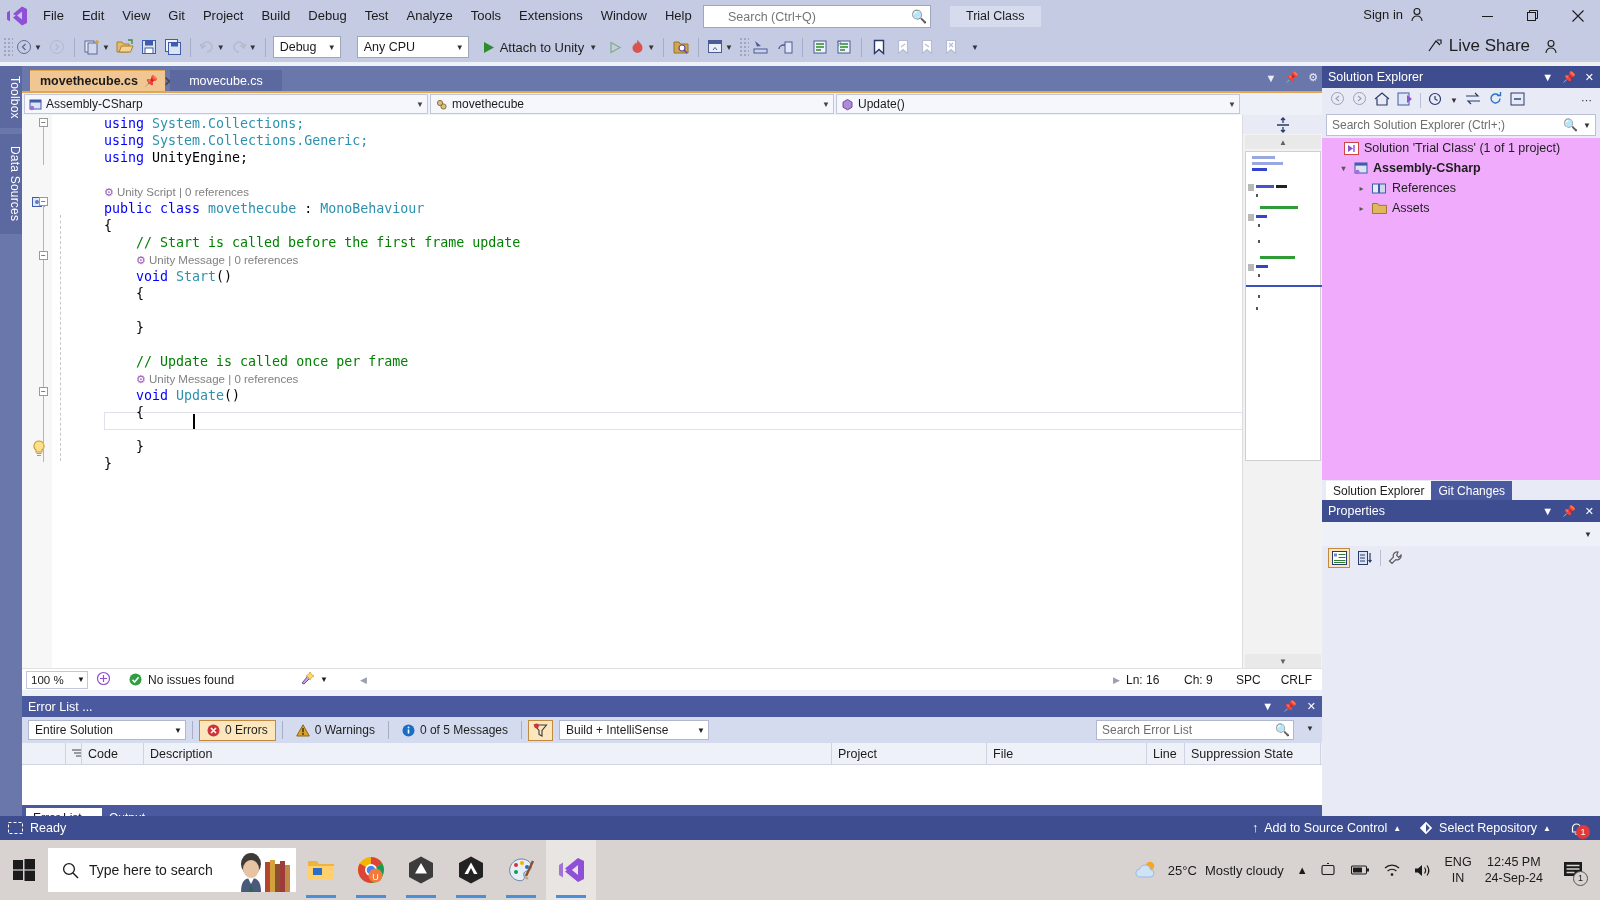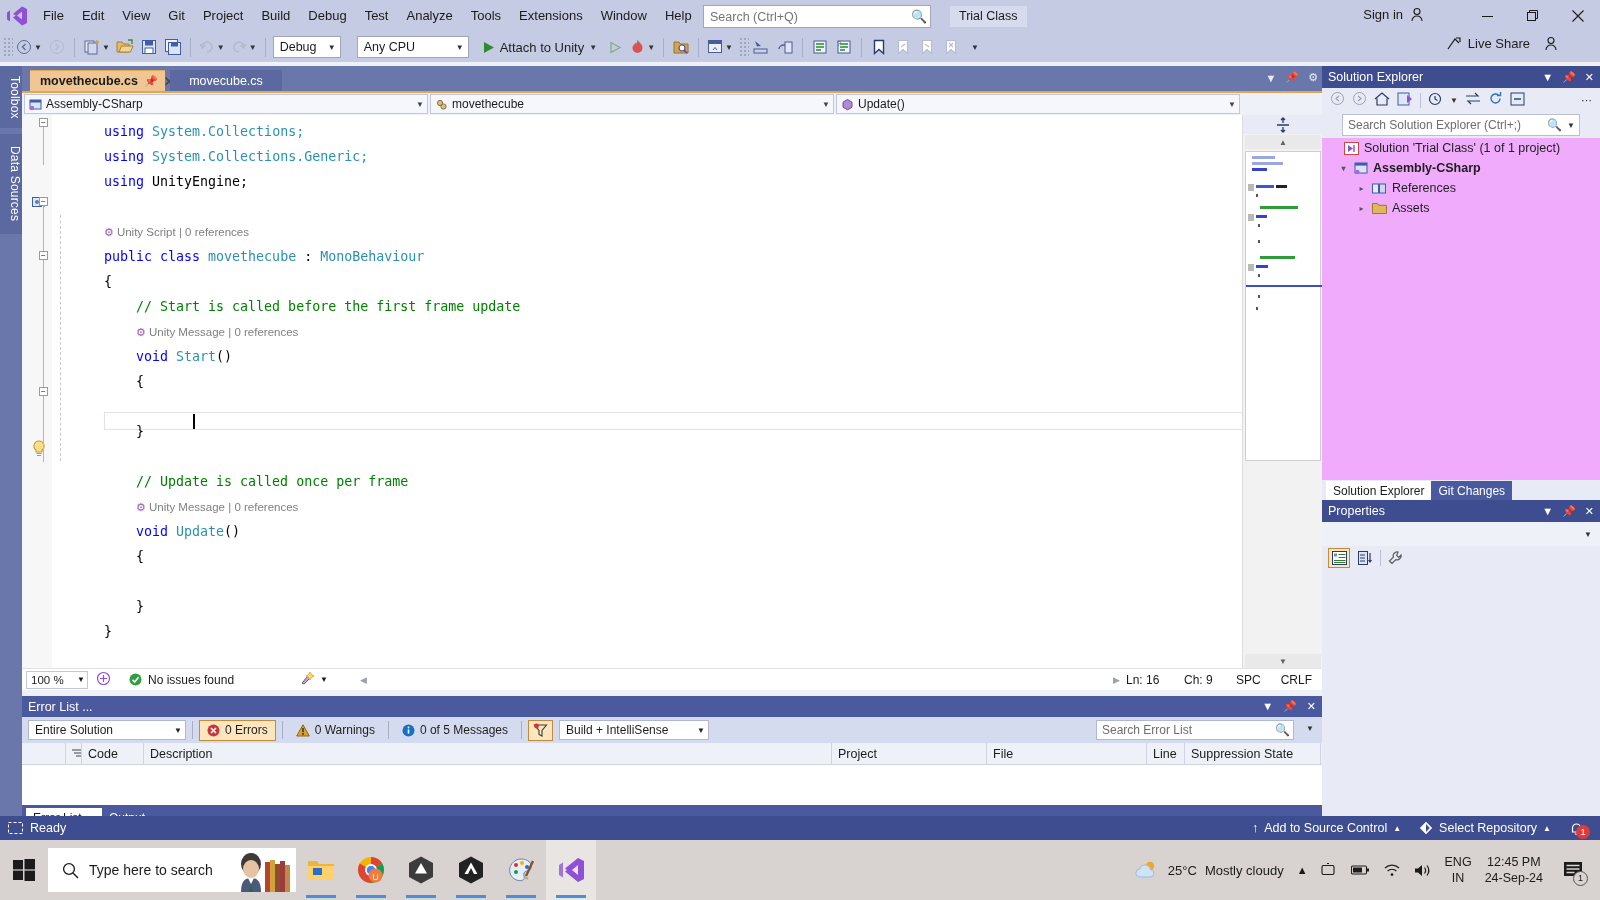--- a/index.html
+++ b/index.html
@@ -13,39 +13,39 @@
   }
   .vs { position:relative; width:1408px; height:840px; background:#eef1f8; }
 
   
   .titlebar { position:absolute; left:0; top:0; width:1600px; height:32px; background:#c5cbe3; display:flex; align-items:center; }
   .vslogo { width:34px; height:32px; display:flex; align-items:center; justify-content:center; }
   .vslogo svg { display:block; }
   .menu { display:flex; align-items:center; height:32px; }
   .menu-item { padding:0 9px; height:24px; line-height:24px; font-size:13px; color:#1b1b1b; cursor:default; }
   .qsearch { position:absolute; left:703px; top:5px; width:228px; height:23px; background:#ffffff; border:1px solid #a0a6bb; display:flex; align-items:center; }
-  .qsearch input { border:0; outline:0; flex:1; font-size:12.5px; color:#ec4899; padding-left:6px; background:transparent; font-family:"Liberation Sans", sans-serif; }
+  .qsearch input { border:0; outline:0; flex:1; font-size:12.5px; color:#ec4899; padding-left:24px; background:transparent; font-family:"Liberation Sans", sans-serif; }
   .qsearch .mag { width:22px; color:#3b3b3b; text-align:center; font-size:13px; }
-  .trial { position:absolute; left:950px; top:6px; height:21px; line-height:21px; padding:0 9px; background:#d6dced; font-size:12.5px; color:#1b1b1b; }
+  .trial { position:absolute; left:950px; top:6px; height:21px; line-height:21px; padding:0 16px; background:#d6dced; font-size:12.5px; color:#1b1b1b; }
   .signin { position:absolute; right:176px; top:7px; font-size:13px; color:#1b1b1b; display:flex; align-items:center; gap:7px; }
   .wbtns { position:absolute; right:0; top:0; display:flex; height:32px; }
   .wbtn { width:45px; height:32px; display:flex; align-items:center; justify-content:center; color:#1b1b1b; }
 
   
   .toolbar { position:absolute; left:0; top:32px; width:1600px; height:30px; background:#c5cbe3; display:flex; align-items:center; }
   .grip { width:10px; height:20px; margin-left:3px; background:
       radial-gradient(#9aa2c0 40%, transparent 42%) 0 0/4px 4px; opacity:.9; }
   .tb-sep { width:1px; height:19px; background:#a6adc8; margin:0 5px; }
   .tb-btn { height:24px; min-width:24px; padding:0 3px; display:flex; align-items:center; justify-content:center; gap:2px; }
   .caret { font-size:8px; color:#333; }
   .combo { height:22px; border:1px solid #a0a6bb; background:#fff; display:flex; align-items:center; padding:0 4px 0 6px; font-size:12.5px; color:#1b1b1b; }
   .combo .cv { flex:1; }
   .combo .ca { font-size:8px; color:#333; padding-left:6px; }
   .runbtn { display:flex; align-items:center; gap:5px; height:24px; padding:0 6px; font-size:13px; }
-  .liveshare { position:absolute; right:42px; top:4px; display:flex; align-items:center; gap:6px; font-size:13px; }
+  .liveshare { position:absolute; right:42px; top:4px; display:flex; align-items:center; gap:6px; font-size:17px; }
 
   
   .leftrail { position:absolute; left:0; top:66px; width:22px; height:774px; background:#6a77ab; }
   .vtab { width:22px; background:#5c68a0; color:#fff; font-size:12px; writing-mode:vertical-rl; text-align:center; padding:9px 0; letter-spacing:.2px; }
 
   
   .docwell { position:absolute; left:22px; top:66px; width:1300px; height:624px; background:#6a77ab; }
   .tabstrip { position:absolute; left:0; top:0; width:1300px; height:25px; }
   .tab { position:absolute; top:4px; height:21px; display:flex; align-items:center; padding:0 6px 0 10px; font-size:12.5px; gap:6px; }
   .tab.active { background:#f0c693; color:#1b1b1b; font-weight:bold; border-top:1px solid #e2a552; }
@@ -55,21 +55,21 @@
   .tabstrip-right { position:absolute; right:4px; top:5px; display:flex; gap:9px; align-items:center; color:#e9ecf7; font-size:11px; }
 
   .editorframe { position:absolute; left:0; top:25px; width:1300px; height:599px; background:#fff; border-top:2px solid #e2a552; }
   .navbar { position:absolute; left:0; top:0; width:1300px; height:22px; background:#eef1f8; display:flex; align-items:center; }
   .navcombo { height:20px; background:#f5f7fc; border:1px solid #c2c8dc; margin:1px 0 1px 2px; display:flex; align-items:center; padding:0 3px 0 4px; font-size:12px; color:#1b1b1b; gap:4px; }
   .navcombo .arw { margin-left:auto; font-size:8px; color:#444; padding-left:6px; }
 
   .codearea { position:absolute; left:0; top:22px; width:1300px; height:555px; background:#fff; overflow:hidden; }
   .gutter-ind { position:absolute; left:0; top:0; width:30px; height:555px; background:#f7f7f7; }
   .code { position:absolute; left:82px; top:0; font-family:"DejaVu Sans Mono", monospace; font-size:13.3px; line-height:17px; white-space:pre; color:#000; }
-  .ln { height:17px;margin-top:8px; }
+  .ln { height:17px; }
   .kw { color:#0000ff; }
   .kwu { color:#2b91af; }
   .cm { color:#008000; }
   .ty { color:#2b91af; }
   .id { color:#000; }
   .lens { color:#808080; font-family:"Liberation Sans", sans-serif; font-size:11.5px; line-height:17px; }
   .lensicon { color:#9b59b6; }
   .curline { position:absolute; left:82px; width:1158px; height:18px; border:1px solid #dfe2ea; background:#fff; }
   .caret-bar { position:absolute; width:1.5px; height:15px; background:#000; }
   .bulb { position:absolute; font-size:15px; }
@@ -85,21 +85,21 @@
 
   .edstatus { position:absolute; left:0; bottom:0; width:1300px; height:22px; background:#fff; border-top:1px solid #e1e1e1; display:flex; align-items:center; font-size:12px; color:#1b1b1b; }
   .zoomcombo { margin-left:4px; width:62px; height:18px; border:1px solid #c2c8dc; background:#fff; display:flex; align-items:center; padding:0 2px 0 4px; font-size:11.5px; }
   .zoomcombo .ca { margin-left:auto; font-size:8px; }
 
   
   .rightpane { position:absolute; left:1322px; top:66px; width:278px; height:774px; background:#e8ebf5; }
   .panel-title { height:22px; background:#3d4d8f; color:#fff; display:flex; align-items:center; padding:0 6px; font-size:12.5px; }
   .panel-title .pt-tools { margin-left:auto; display:flex; gap:9px; align-items:center; font-size:11px; }
   .se-toolbar { height:24px; background:#e8ebf5; display:flex; align-items:center; gap:7px; padding:0 8px; }
-  .se-search { height:22px; margin:2px 20px; background:#fff; border:1px solid #b9bfd4; display:flex; align-items:center; padding-left:5px; font-size:12px; color:#6d6d6d; }
+  .se-search { height:22px; margin:2px 4px; background:#fff; border:1px solid #b9bfd4; display:flex; align-items:center; padding-left:5px; font-size:12px; color:#6d6d6d; }
   .se-search .mag { margin-left:auto; color:#333; padding:0 3px; }
   .se-search .dd { color:#333; font-size:8px; padding:0 4px 0 2px; }
   .tree { background:#f0abfc; }
   .trow { height:20px; display:flex; align-items:center; font-size:12.5px; gap:5px; padding-left:6px; }
   .trow .exp { width:11px; font-size:8px; color:#555; text-align:center; }
   .bottom-tabs { height:20px; background:#e8ebf5; display:flex; align-items:flex-end; padding-left:4px; }
   .btab { height:19px; padding:0 7px; font-size:12px; display:flex; align-items:center; }
   .btab.active { background:#fff; color:#1b1b1b; }
   .btab.inactive { background:#4b5a9e; color:#fff; }
   .propbar { height:24px; background:#eef1f8; display:flex; align-items:center; justify-content:flex-end; padding-right:8px; font-size:8px; color:#333; }

